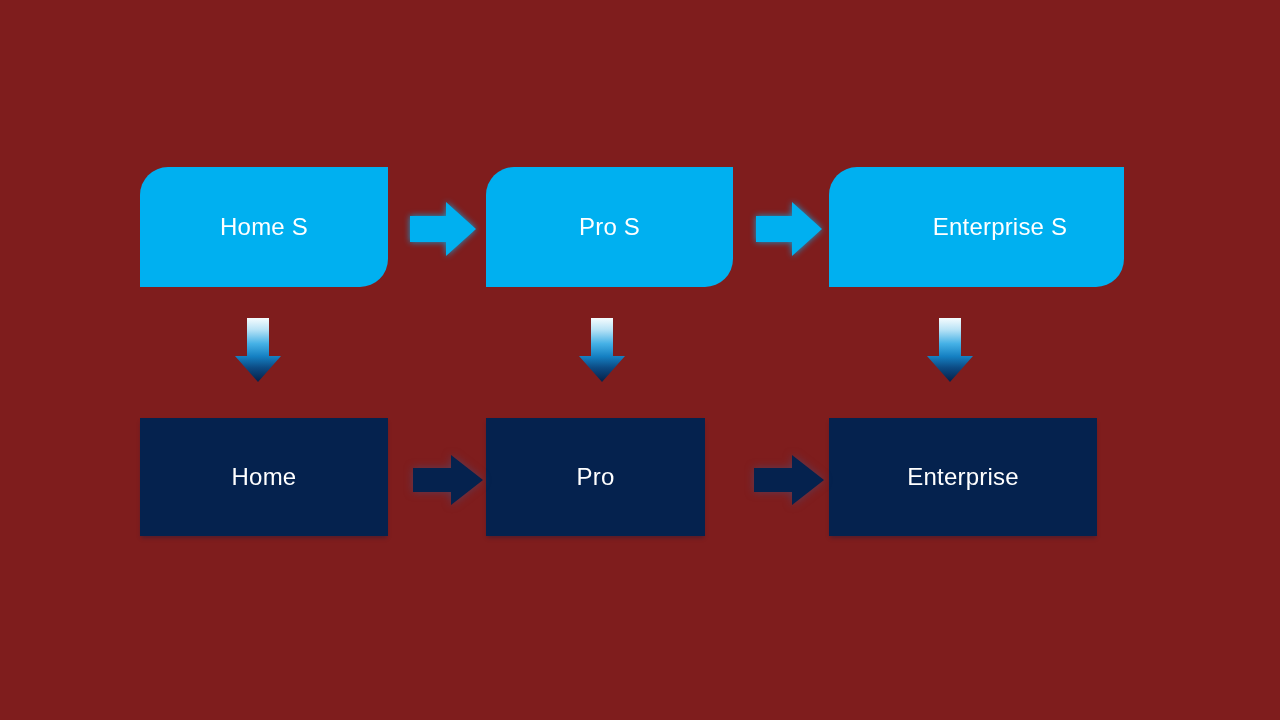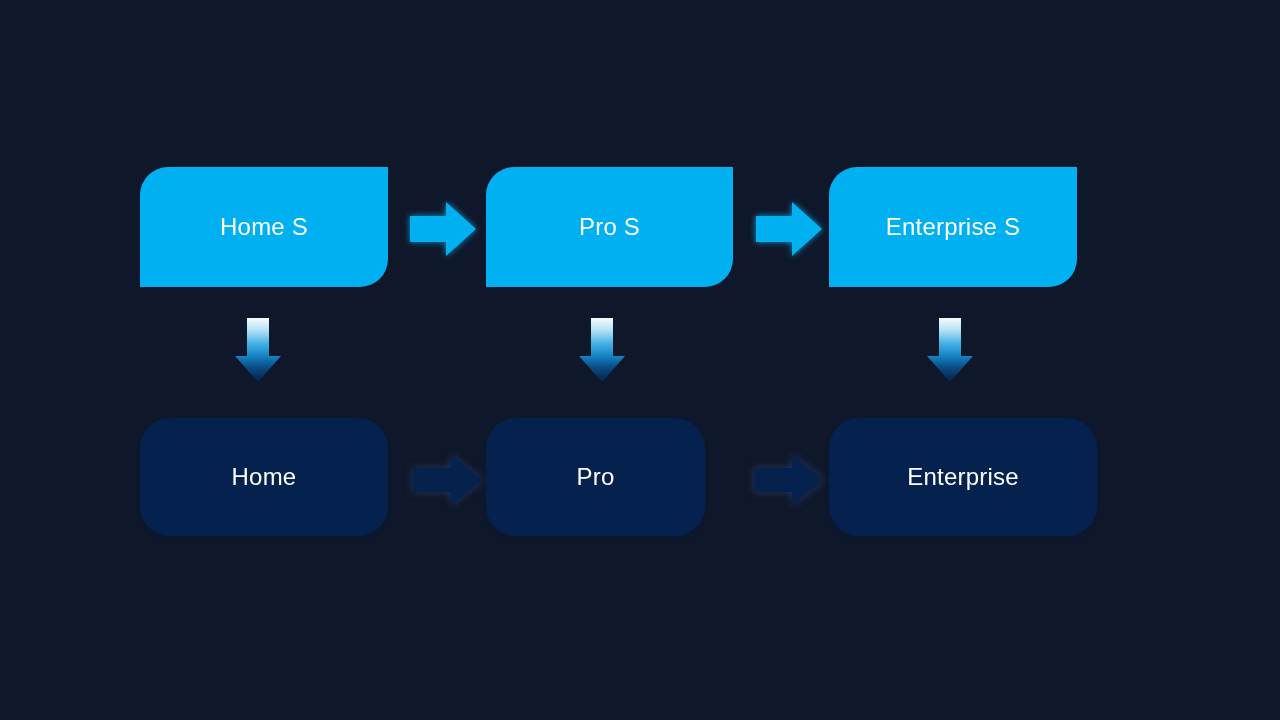--- a/index.html
+++ b/index.html
@@ -1,50 +1,49 @@
 <!DOCTYPE html>
 <html style="--cyan: #00b0f0; --navy: #05224e;"><head>
 <meta charset="utf-8">
 <style>
   :root { --cyan:#00b0f0; --navy:#05224e; }
   html,body { margin:0; padding:0; background:#ffffff; }
   .canvas {
-    position:relative; width:1280px; height:720px; background:#0f172a;
+    position:relative; width:1280px; height:720px; background:#7f1d1d;
     font-family:"Liberation Sans", sans-serif; overflow:hidden;
   }
   .box {
     position:absolute; display:flex; align-items:center; justify-content:center;
     color:#ffffff; font-size:24px; font-weight:400; letter-spacing:0.2px;
   }
   .box.top {
     top:167px; height:120px; background:var(--cyan);
     border-radius:28px 0 28px 0;
   }
   .box.bottom {
     top:418px; height:118px; background:var(--navy);
     box-shadow:0 3px 4px -1px rgba(2,30,70,0.35);
-    border-radius:30px;
   }
   .arrow { position:absolute; line-height:0; }
   .arrow.right-top   { color:var(--cyan); filter:drop-shadow(0 0 3px rgba(0,176,240,0.85)); }
   .arrow.right-bottom{ color:var(--navy); filter:drop-shadow(0 0 4px rgba(60,90,140,0.50)); }
   .arrow svg { display:block; }
 </style>
 </head>
 <body>
 
 <div class="canvas">
 
   <div class="box top" style="left:140px; width:248px;">
     <span>Home S</span>
   </div>
   <div class="box top" style="left:486px; width:247px;text-align:right;">
     <span>Pro S</span>
   </div>
-  <div class="box top" style="left:829px; width:248px;">
+  <div class="box top" style="left:829px; width:248px;padding-left:47px;">
     <span>Enterprise S</span>
   </div>
 
   <div class="arrow right-top" style="left:410px; top:202px;">
     <svg width="66" height="54" viewBox="0 0 66 54">
       <polygon fill="currentColor" points="0,14 36,14 36,0 66,27 36,54 36,40 0,40"></polygon>
     </svg>
   </div>
   <div class="arrow right-top" style="left:756px; top:202px;">
     <svg width="66" height="54" viewBox="0 0 66 54">

